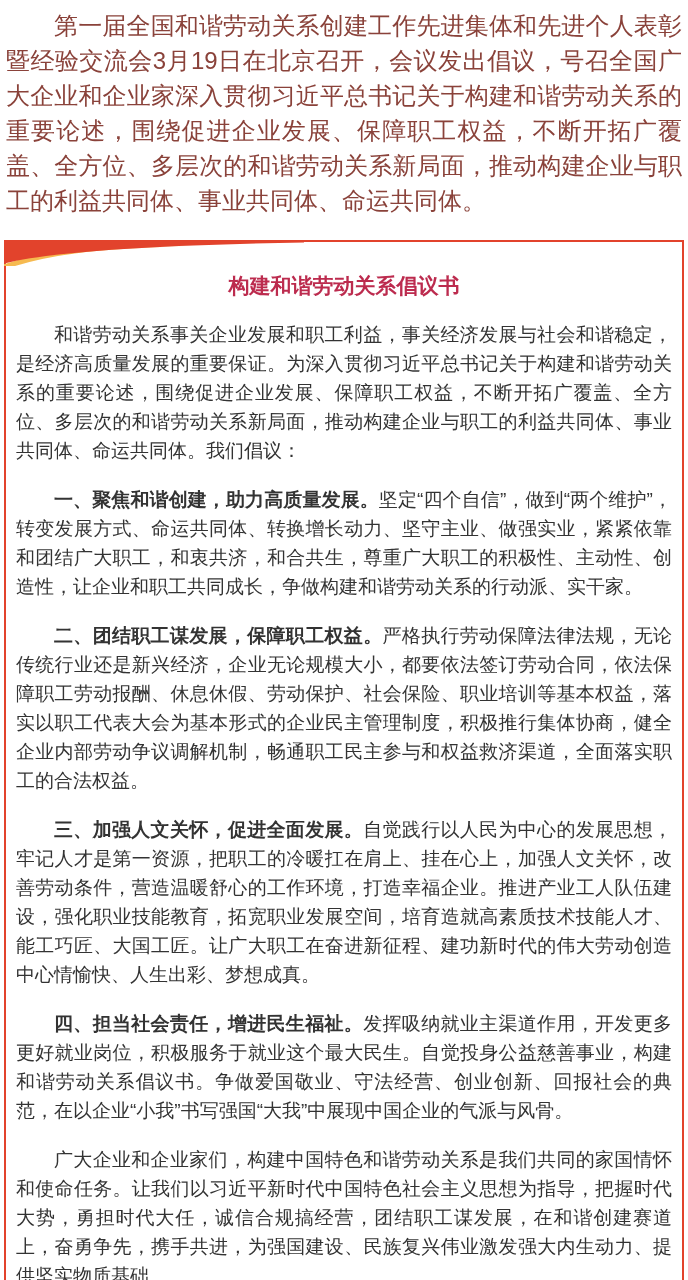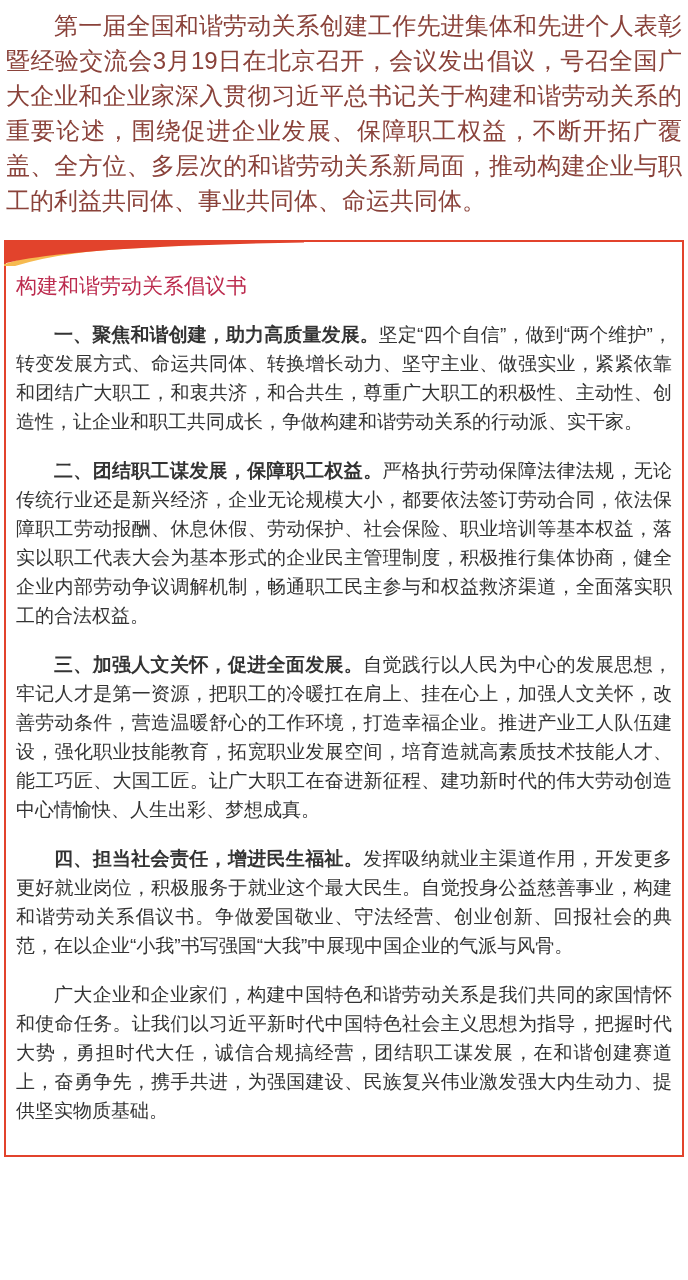--- a/index.html
+++ b/index.html
@@ -28,22 +28,23 @@
     border: 2px solid #e2432c;
     background: #ffffff;
     padding: 16px 10px 30px 10px;
   }
   .corner { position: absolute; line-height: 0; pointer-events: none; }
   .corner svg { display: block; }
   .corner-tl { top: -2px; left: -2px; }
 
   .title {
     margin-top: 14px;
+    text-align: center;
     font-size: 21px;
-    font-weight: 400;
+    font-weight: 700;
     color: #bc2b4e;
   }
   .salutation {
     margin-top: 26px;
     font-size: 19px;
     line-height: 29px;
     color: #333333;
   }
   .para {
     margin-top: 20px;
@@ -74,20 +75,21 @@
           </linearGradient>
         </defs>
         <path d="M0,27 C40,13 85,6 190,3.5" stroke="url(#yg-tl)" stroke-width="5" fill="none"></path>
         <path d="M0,0 L300,0 L300,2.5 C160,5 50,11 0,23.5 Z" fill="#e2432c"></path>
       </svg>
     </div>
 
     <h1 class="title">构建和谐劳动关系倡议书</h1>
 
 
+    <p class="para"><span>和谐劳动关系事关企业发展和职工利益，事关经济发展与社会和谐稳定，是经济高质量发展的重要保证。为深入贯彻习近平总书记关于构建和谐劳动关系的重要论述，围绕促进企业发展、保障职工权益，不断开拓广覆盖、全方位、多层次的和谐劳动关系新局面，推动构建企业与职工的利益共同体、事业共同体、命运共同体。我们倡议：</span></p>
 
     <p class="para"><span class="lead">一、聚焦和谐创建，助力高质量发展。</span><span>坚定“四个自信”，做到“两个维护”，转变发展方式、命运共同体、转换增长动力、坚守主业、做强实业，紧紧依靠和团结广大职工，和衷共济，和合共生，尊重广大职工的积极性、主动性、创造性，让企业和职工共同成长，争做构建和谐劳动关系的行动派、实干家。</span></p>
 
     <p class="para"><span class="lead">二、团结职工谋发展，保障职工权益。</span><span>严格执行劳动保障法律法规，无论传统行业还是新兴经济，企业无论规模大小，都要依法签订劳动合同，依法保障职工劳动报酬、休息休假、劳动保护、社会保险、职业培训等基本权益，落实以职工代表大会为基本形式的企业民主管理制度，积极推行集体协商，健全企业内部劳动争议调解机制，畅通职工民主参与和权益救济渠道，全面落实职工的合法权益。</span></p>
 
     <p class="para"><span class="lead">三、加强人文关怀，促进全面发展。</span><span>自觉践行以人民为中心的发展思想，牢记人才是第一资源，把职工的冷暖扛在肩上、挂在心上，加强人文关怀，改善劳动条件，营造温暖舒心的工作环境，打造幸福企业。推进产业工人队伍建设，强化职业技能教育，拓宽职业发展空间，培育造就高素质技术技能人才、能工巧匠、大国工匠。让广大职工在奋进新征程、建功新时代的伟大劳动创造中心情愉快、人生出彩、梦想成真。</span></p>
 
     <p class="para"><span class="lead">四、担当社会责任，增进民生福祉。</span><span>发挥吸纳就业主渠道作用，开发更多更好就业岗位，积极服务于就业这个最大民生。自觉投身公益慈善事业，构建和谐劳动关系倡议书。争做爱国敬业、守法经营、创业创新、回报社会的典范，在以企业“小我”书写强国“大我”中展现中国企业的气派与风骨。</span></p>
 
     <p class="para"><span>广大企业和企业家们，构建中国特色和谐劳动关系是我们共同的家国情怀和使命任务。让我们以习近平新时代中国特色社会主义思想为指导，把握时代大势，勇担时代大任，诚信合规搞经营，团结职工谋发展，在和谐创建赛道上，奋勇争先，携手共进，为强国建设、民族复兴伟业激发强大内生动力、提供坚实物质基础。</span></p>

